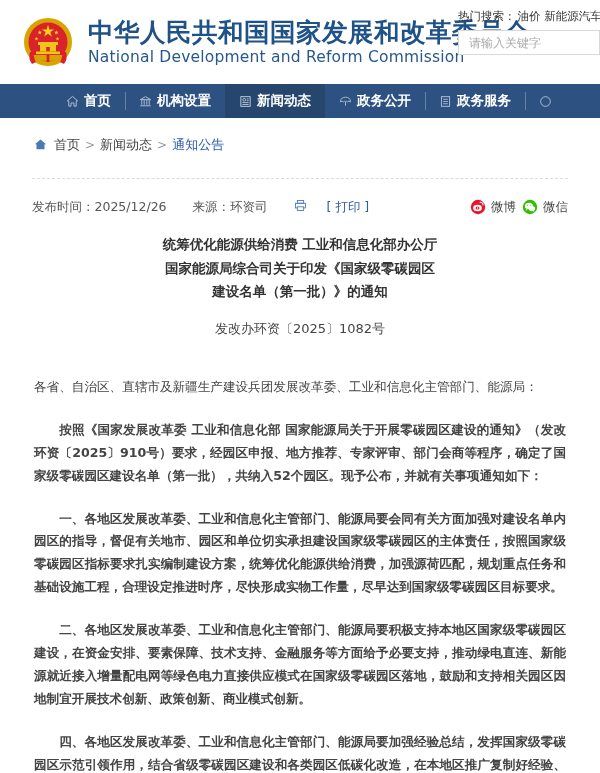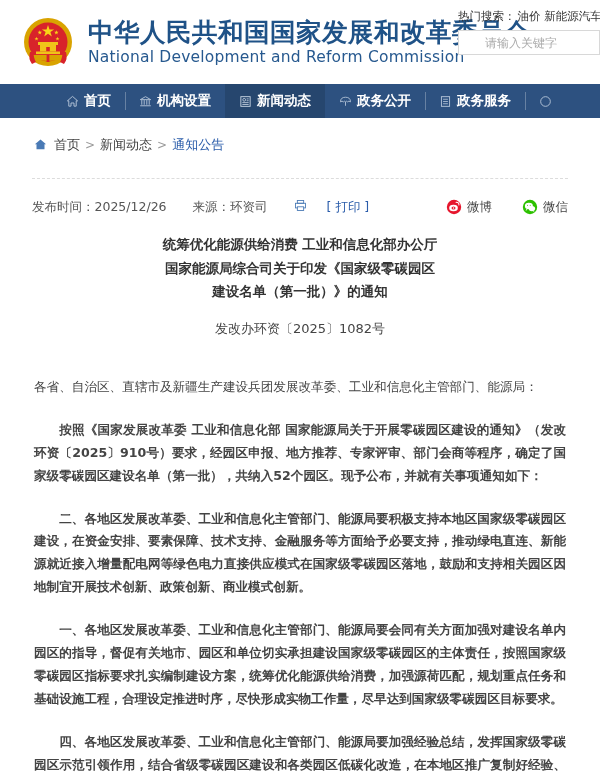--- a/index.html
+++ b/index.html
@@ -65,21 +65,21 @@
   }
   .hot-search .hs-kw { color: #333; margin-left: 2px; }
   .search-box {
     margin-top: 5px;
     margin-left: 8px;
     height: 25px;
     border: 1px solid #d8d8d8;
     background: #fff;
     display: flex;
     align-items: center;
-    padding-left: 26px;
+    padding-left: 10px;
   }
   .search-box input {
     border: 0; outline: 0;
     font-size: 12px;
     color: #999;
     font-family: "DejaVu Sans", "Liberation Sans", sans-serif;
     background: transparent;
     width: 100%;
   }
   .search-box input::placeholder { color: #aaa; }
@@ -164,21 +164,21 @@
   .meta-item { margin-right: 26px; white-space: nowrap; }
   .meta-print {
     display: flex; align-items: center; gap: 20px;
     color: #2a5caa;
     white-space: nowrap;
   }
   .meta-social {
     margin-left: auto;
     display: flex;
     align-items: center;
-    gap: 30px;
+    gap: 6px;
   }
   .social-item {
     display: flex; align-items: center; gap: 5px;
     font-size: 12.5px; color: #444;
     white-space: nowrap;
   }
   .social-ico { width: 16px; height: 16px; display: block; }
 
   
   .doc-head {
@@ -376,18 +376,18 @@
     <div>统筹优化能源供给消费 工业和信息化部办公厅</div>
     <div>国家能源局综合司关于印发《国家级零碳园区</div>
     <div>建设名单（第一批）》的通知</div>
   </div>
 
   <div class="doc-number">发改办环资〔2025〕1082号</div>
 
   <div class="doc-body">
     <p>各省、自治区、直辖市及新疆生产建设兵团发展改革委、工业和信息化主管部门、能源局：</p>
     <p class="indent">按照《国家发展改革委 工业和信息化部 国家能源局关于开展零碳园区建设的通知》（发改环资〔2025〕910号）要求，经园区申报、地方推荐、专家评审、部门会商等程序，确定了国家级零碳园区建设名单（第一批），共纳入52个园区。现予公布，并就有关事项通知如下：</p>
+    <p class="indent">一、各地区发展改革委、工业和信息化主管部门、能源局要会同有关方面加强对建设名单内园区的指导，督促有关地市、园区和单位切实承担建设国家级零碳园区的主体责任，按照国家级零碳园区指标要求扎实编制建设方案，统筹优化能源供给消费，加强源荷匹配，规划重点任务和基础设施工程，合理设定推进时序，尽快形成实物工作量，尽早达到国家级零碳园区目标要求。</p>
     <p class="indent">二、各地区发展改革委、工业和信息化主管部门、能源局要积极支持本地区国家级零碳园区建设，在资金安排、要素保障、技术支持、金融服务等方面给予必要支持，推动绿电直连、新能源就近接入增量配电网等绿色电力直接供应模式在国家级零碳园区落地，鼓励和支持相关园区因地制宜开展技术创新、政策创新、商业模式创新。</p>
-    <p class="indent">一、各地区发展改革委、工业和信息化主管部门、能源局要会同有关方面加强对建设名单内园区的指导，督促有关地市、园区和单位切实承担建设国家级零碳园区的主体责任，按照国家级零碳园区指标要求扎实编制建设方案，统筹优化能源供给消费，加强源荷匹配，规划重点任务和基础设施工程，合理设定推进时序，尽快形成实物工作量，尽早达到国家级零碳园区目标要求。</p>
     <p class="indent">四、各地区发展改革委、工业和信息化主管部门、能源局要加强经验总结，发挥国家级零碳园区示范引领作用，结合省级零碳园区建设和各类园区低碳化改造，在本地区推广复制好经验、好做法。国家发展改革委将会同有关方面加强总结宣传，适时将典型经验做法在全国推广。</p>
   </div>
 
 </div>
 
 </body></html>

